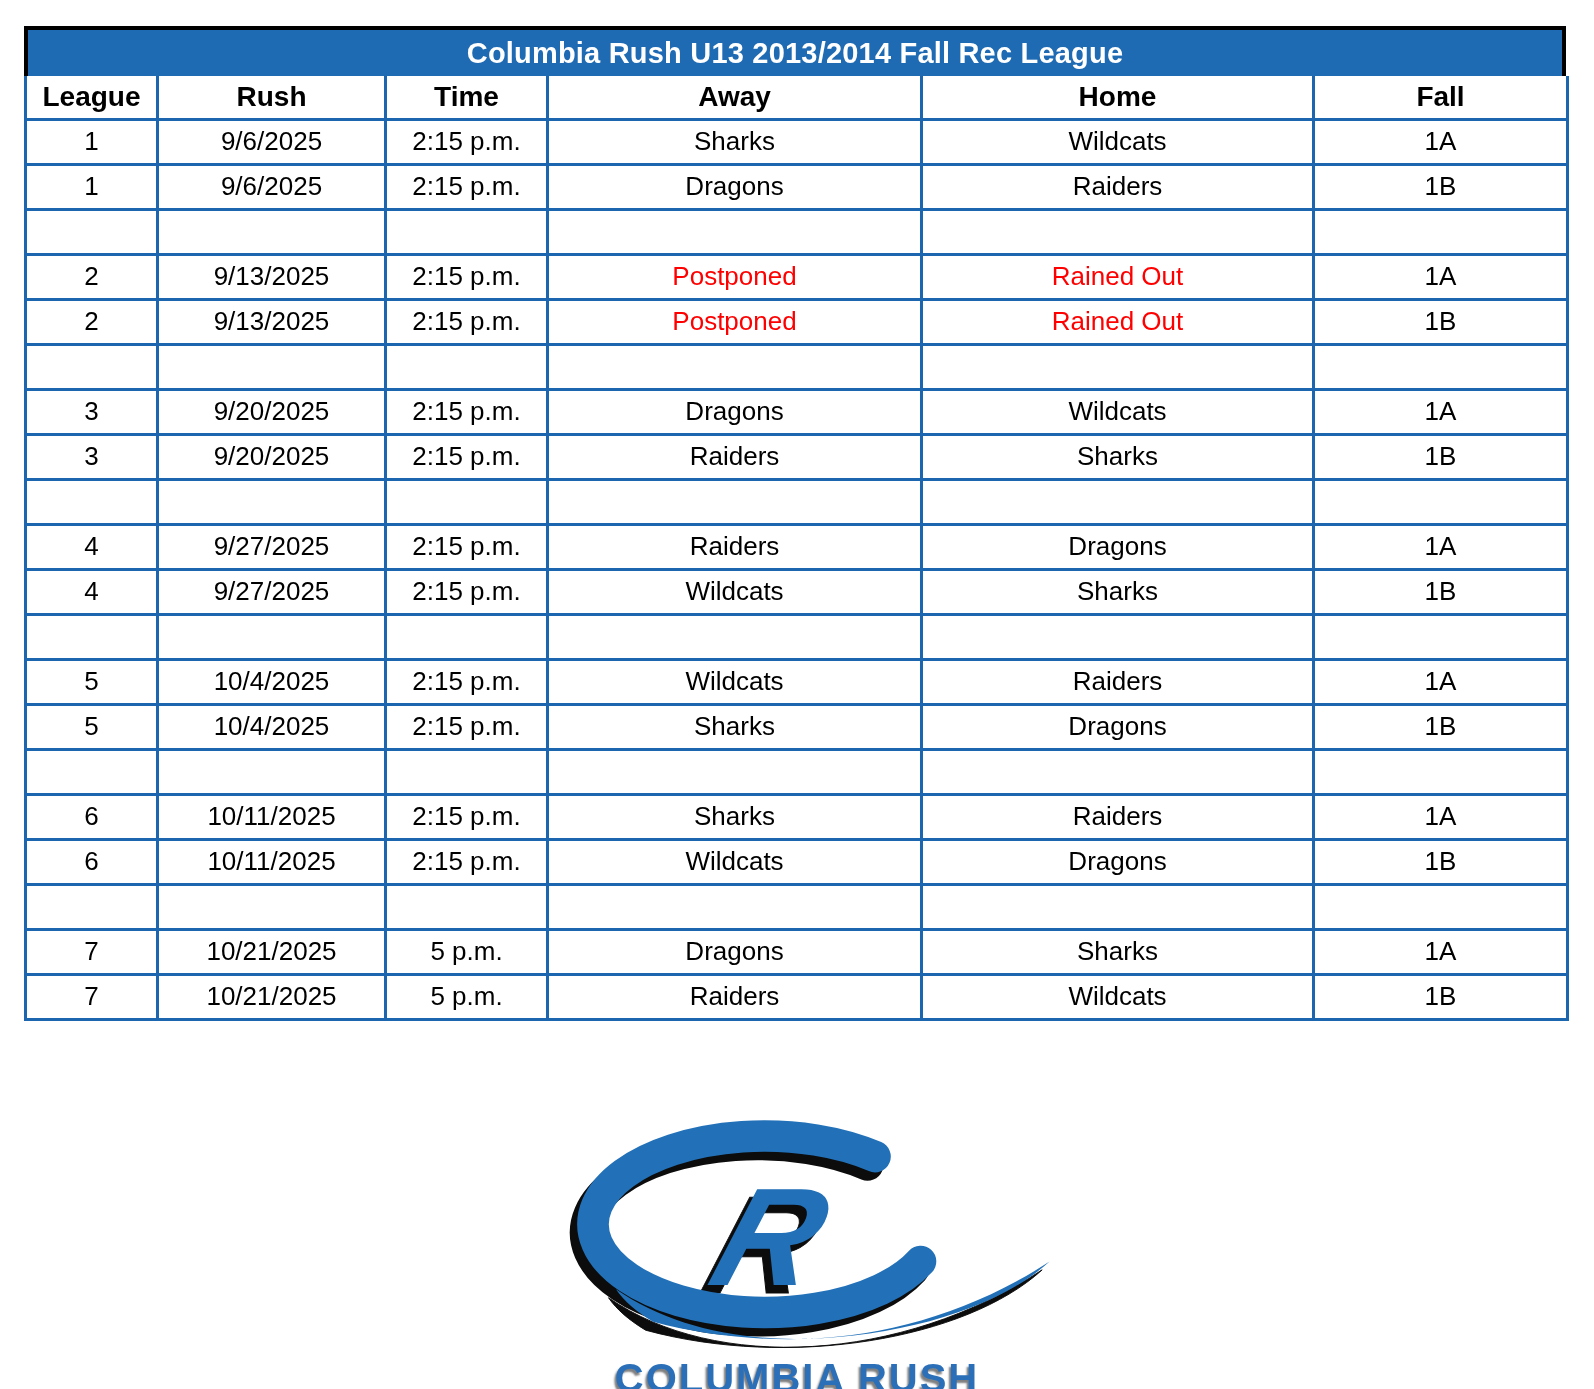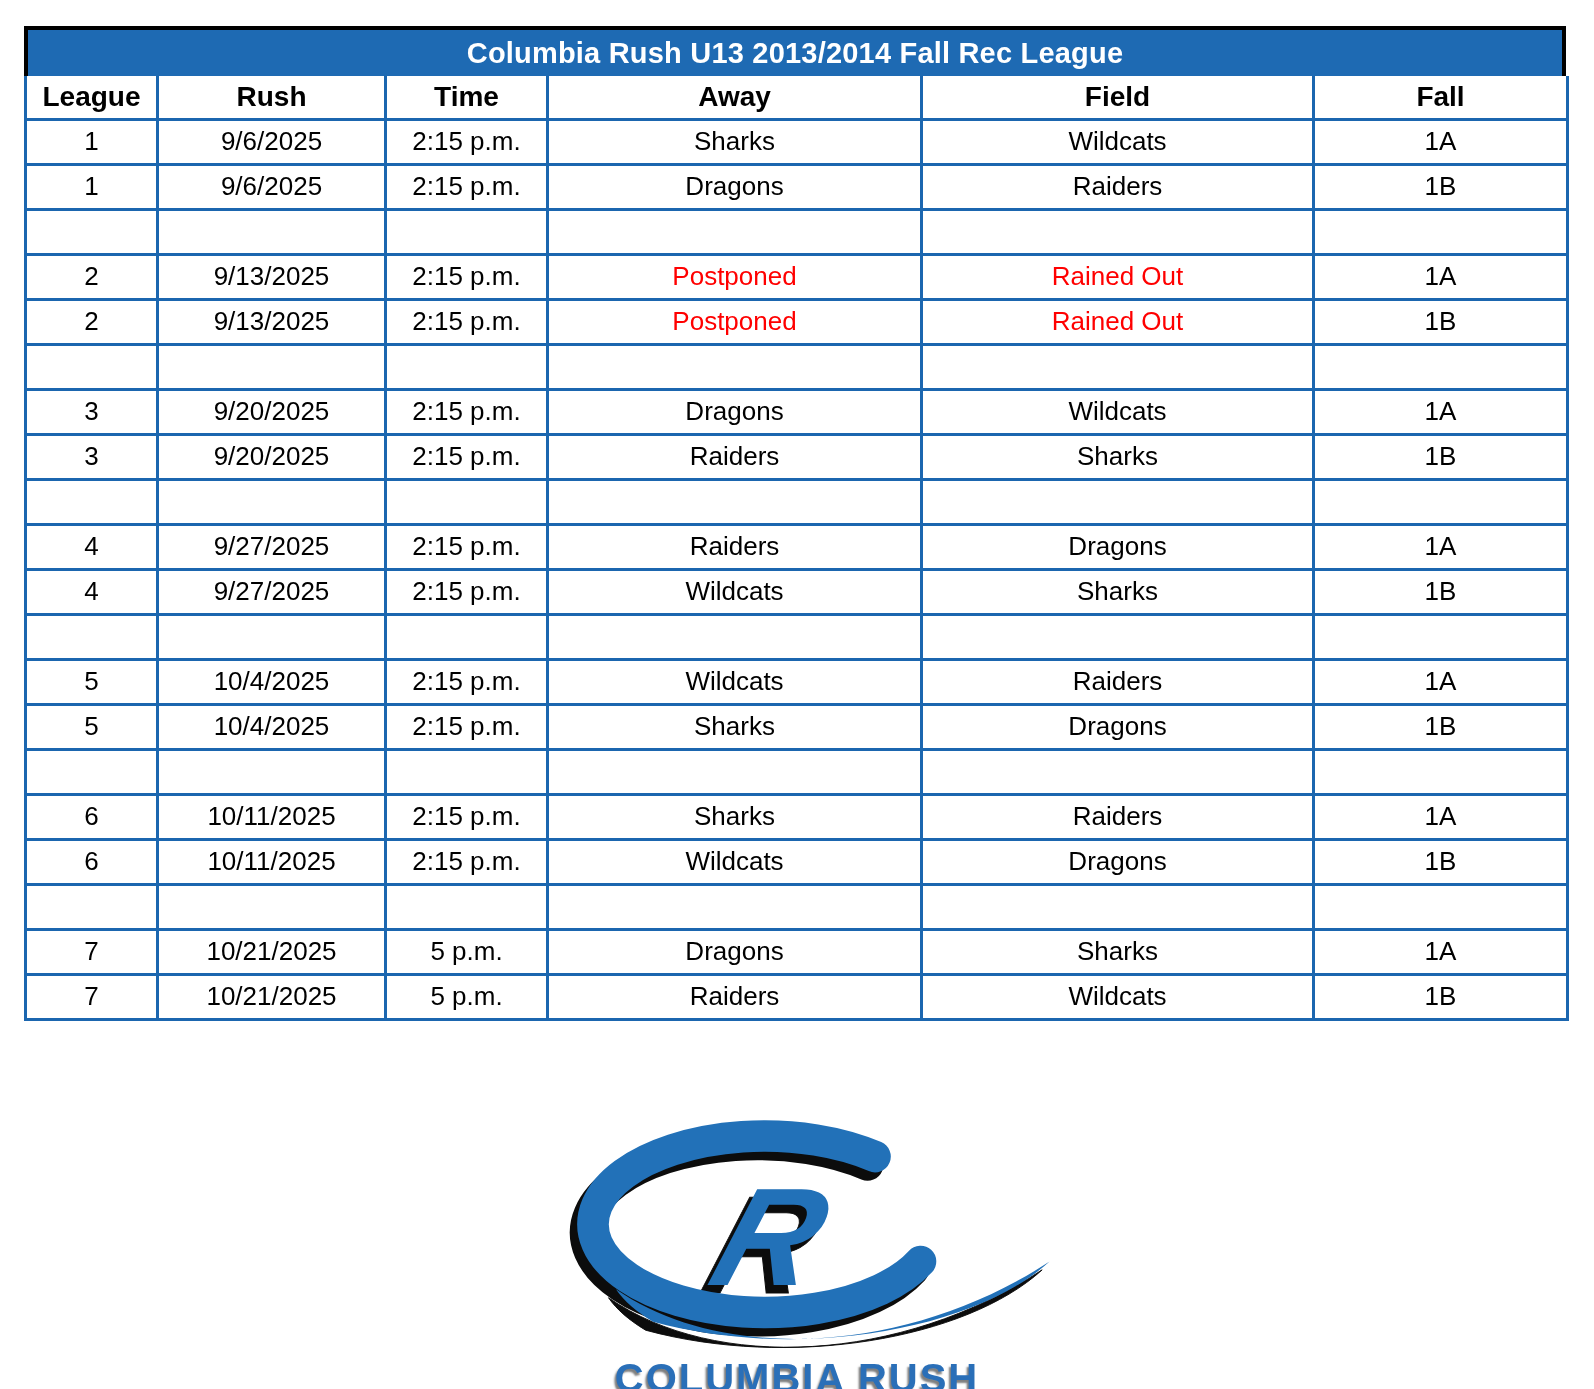--- a/index.html
+++ b/index.html
@@ -110,21 +110,21 @@
         <col style="width:374px">
           <col style="width:392px">
           <col style="width:254px">
       </colgroup>
       <thead>
         <tr>
           <th>League</th>
           <th>Rush</th>
           <th>Time</th>
           <th>Away</th>
-          <th>Field</th>
+          <th>Home</th>
           <th>Fall</th>
         </tr>
       </thead>
       <tbody>
           <tr>
             <td>1</td>
             <td>9/6/2025</td>
             <td>2:15 p.m.</td>
             <td>Sharks</td>
             <td>Wildcats</td>

